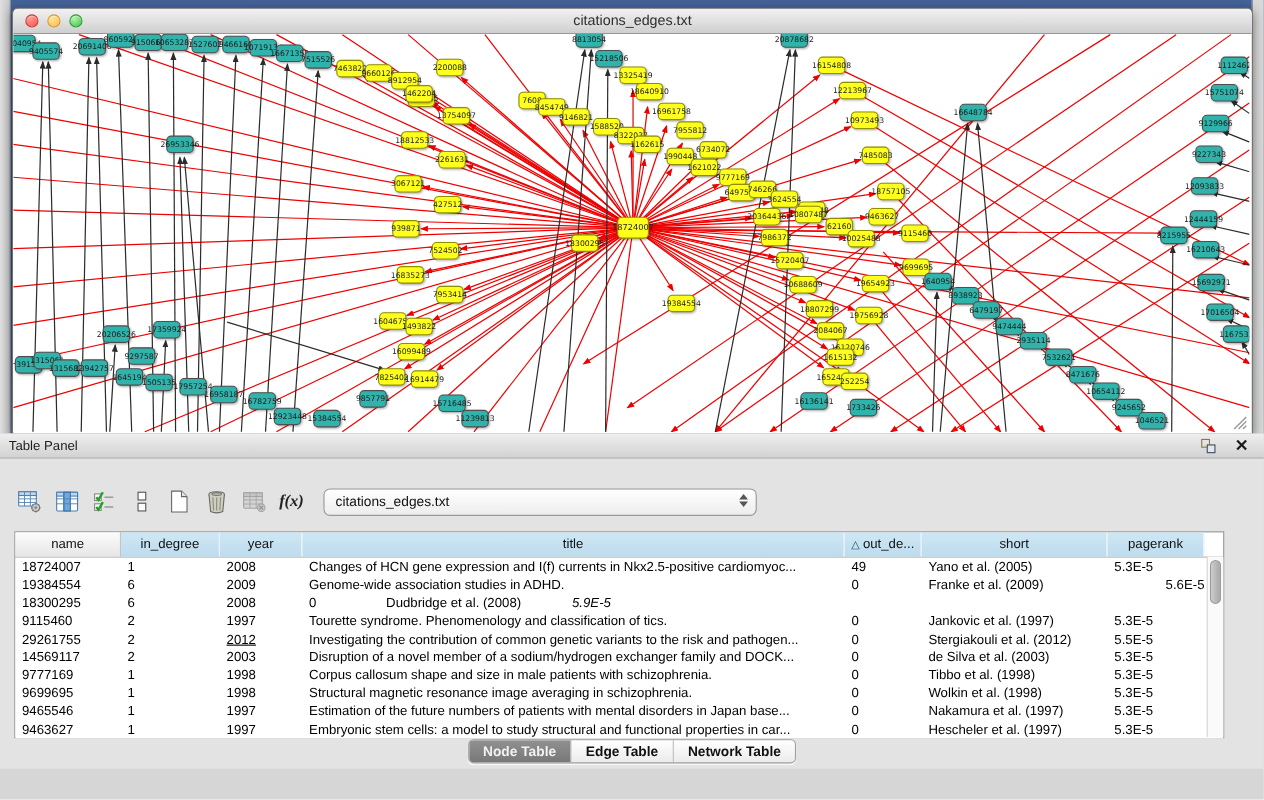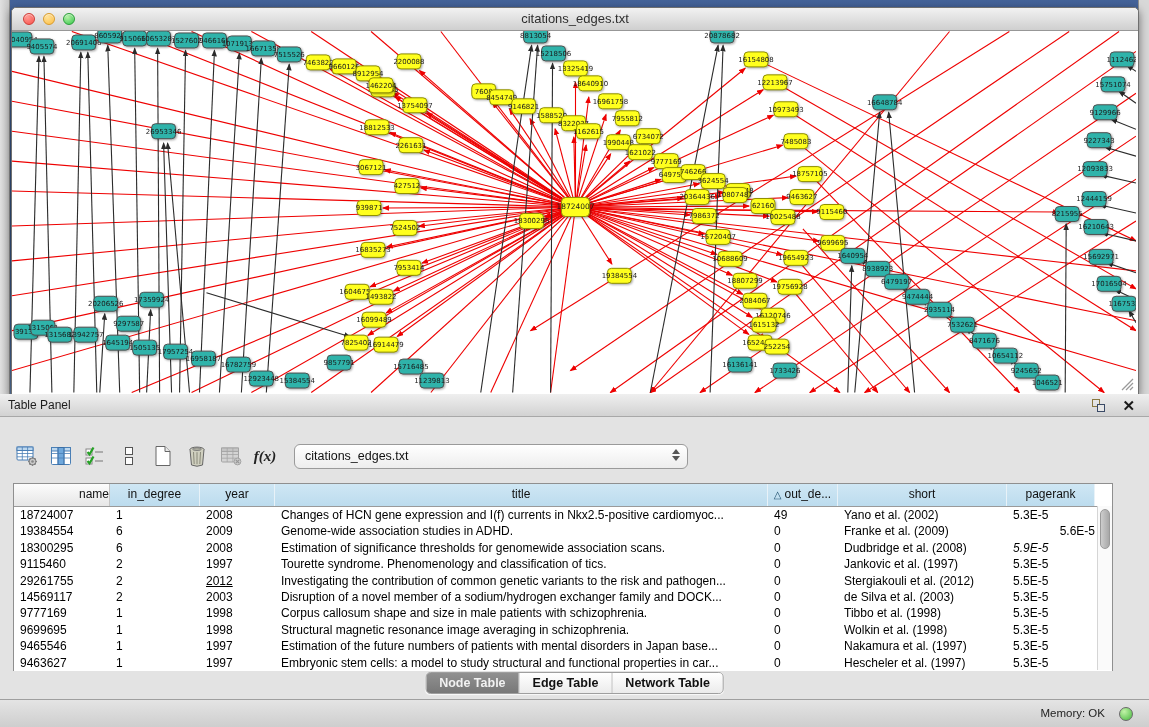--- a/index.html
+++ b/index.html
@@ -48,21 +48,21 @@
     background:linear-gradient(#ffffff,#ededed);box-shadow:inset 0 1px 0 #fff;cursor:pointer;}
   .combo-label{position:absolute;left:10px;top:0;line-height:23px;font-size:12.5px;color:#111;}
   .combo-arrows{position:absolute;right:7px;top:4px;display:flex;flex-direction:column;gap:2px;}
   .combo-arrows .up{width:0;height:0;border-left:4px solid transparent;border-right:4px solid transparent;border-bottom:5px solid #555;}
   .combo-arrows .dn{width:0;height:0;border-left:4px solid transparent;border-right:4px solid transparent;border-top:5px solid #555;}
 
   .table-wrap{position:absolute;left:13px;top:66px;width:1100px;height:188px;background:#fff;border:1px solid #8f8f8f;box-sizing:border-box;}
   .thead{display:flex;height:22px;border-bottom:1px solid #9a9a9a;}
   .th{box-sizing:border-box;height:22px;line-height:21px;font-size:12px;color:#111;text-align:center;
       background:linear-gradient(#cfe7f4,#bcdcee);border-right:1px solid #e8f2f8;overflow:hidden;white-space:nowrap;cursor:pointer;}
-  .th.plain{background:linear-gradient(#fcfcfc,#e6e6e6);border-right:1px solid #c4c4c4;text-align:right;}
+  .th.plain{background:linear-gradient(#fcfcfc,#e6e6e6);border-right:1px solid #c4c4c4;}
   .sortmark{font-size:10px;color:#20506e;margin-right:3px;}
   .tbody{position:relative;}
   .tr{display:flex;height:16.4px;background:#fff;cursor:default;}
   .td{box-sizing:border-box;padding-left:6px;font-size:12px;line-height:16.4px;color:#000;
       white-space:nowrap;overflow:hidden;}
   .vscroll{position:absolute;right:0;top:22px;width:15px;height:164px;background:#fafafa;border-left:1px solid #d5d5d5;box-sizing:border-box;}
   .vthumb{position:absolute;left:2px;top:3px;width:10px;height:40px;border-radius:6px;
       background:linear-gradient(90deg,#cdcdcd,#a8a8a8);border:1px solid #9a9a9a;box-sizing:border-box;cursor:pointer;}
 
   .tabs{position:absolute;left:50%;bottom:5px;transform:translateX(-50%);display:flex;
@@ -843,37 +843,36 @@
           <div class="th" style="width: 169px;">short</div>
           <div class="th" style="width: 88px;">pagerank</div>
         </div>
       <div class="tbody" id="tbody">
           <div class="tr">
             <div class="td" style="width: 96px;">18724007</div>
             <div class="td" style="width: 90px;">1</div>
             <div class="td" style="width: 75px;">2008</div>
             <div class="td" style="width: 493px;">Changes of HCN gene expression and I(f) currents in Nkx2.5-positive cardiomyoc...</div>
             <div class="td" style="width: 70px;">49</div>
-            <div class="td" style="width: 169px;">Yano et al. (2002)</div>
+            <div class="td" style="width: 169px;">Yano et al. (2005)</div>
             <div class="td" style="width: 88px;">5.3E-5</div>
           </div>
           <div class="tr">
             <div class="td" style="width: 96px;">19384554</div>
             <div class="td" style="width: 90px;">6</div>
             <div class="td" style="width: 75px;">2009</div>
             <div class="td" style="width: 493px;">Genome-wide association studies in ADHD.</div>
             <div class="td" style="width: 70px;">0</div>
             <div class="td" style="width: 169px;">Franke et al. (2009)</div>
             <div class="td" style="width: 88px; text-align: right;">5.6E-5</div>
           </div>
           <div class="tr">
             <div class="td" style="width: 96px;">18300295</div>
             <div class="td" style="width: 90px;">6</div>
             <div class="td" style="width: 75px;">2008</div>
-            <div class="td" style="width: 493px;">Estimation of significance thresholds for genomewide association scans.</div>
             <div class="td" style="width: 70px;">0</div>
             <div class="td" style="width: 169px;">Dudbridge et al. (2008)</div>
             <div class="td" style="width: 88px; font-style: italic;">5.9E-5</div>
           </div>
           <div class="tr">
             <div class="td" style="width: 96px;">9115460</div>
             <div class="td" style="width: 90px;">2</div>
             <div class="td" style="width: 75px;">1997</div>
             <div class="td" style="width: 493px;">Tourette syndrome. Phenomenology and classification of tics.</div>
             <div class="td" style="width: 70px;">0</div>
@@ -940,17 +939,13 @@
       </div>
     </div>
 
     <div class="tabs" id="tabs">
         <div class="tab active">Node Table</div>
         <div class="tab">Edge Table</div>
         <div class="tab">Network Table</div>
       </div>
   </div>
 
-  <div class="status-bar">
-    <span class="mem-label">Memory: OK</span>
-    <span class="mem-dot"></span>
-  </div>
 </div>
 
 </body></html>

